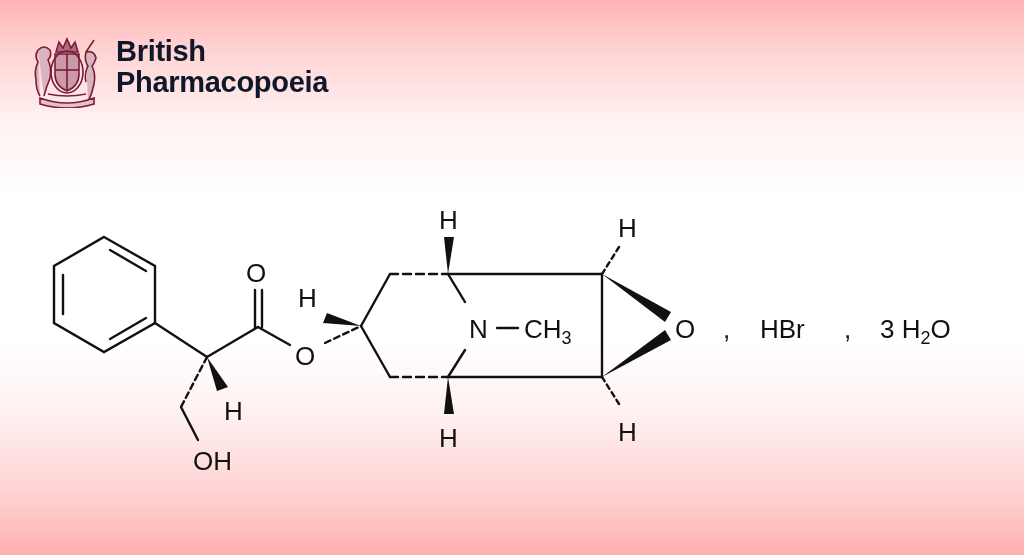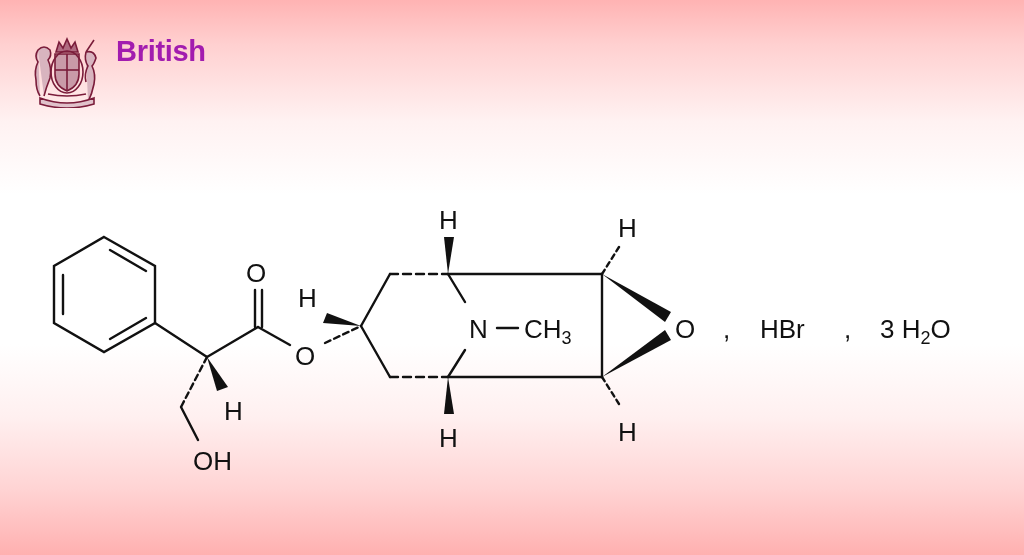--- a/index.html
+++ b/index.html
@@ -6,21 +6,21 @@
     body {
       width: 1024px; height: 555px; overflow: hidden; position: relative;
       background: linear-gradient(to bottom,
         #ffb3b3 0%, #ffd0d0 8%, #fff2f2 22%, #ffffff 35%,
         #ffffff 62%, #fff0f0 75%, #ffd4d4 88%, #ffb0b0 100%);
       font-family: "Liberation Sans", sans-serif;
     }
     .logo { position: absolute; left: 28px; top: 36px; display: flex; align-items: flex-start; }
     .crest { width: 78px; height: 72px; }
     .brand {
-      margin-left: 10px; color: #a21caf; font-weight: bold;
+      margin-left: 10px; color: #0f172a; font-weight: bold;
       font-size: 29px; line-height: 31px; letter-spacing: -0.3px;
     }
     .brand div { white-space: nowrap; }
     svg.molecule { position: absolute; left: 0; top: 0; }
     .atom { font-family: "Liberation Sans", sans-serif; font-size: 26px; fill: #111; }
     .sub { font-size: 18px; }
   </style>
 </head>
 <body>
 
@@ -39,20 +39,21 @@
       <path d="M10 14 q6 -6 12 0 q2 6 -2 10 q4 8 2 18 q-4 10 -6 18 M10 14 q-4 6 0 12 q-4 8 -2 18 q0 10 4 16" fill="#d8b4bf"></path>
 
       <path d="M58 16 l8 -12 M58 16 q8 -2 10 6 q-2 6 -4 8 q4 8 2 18 q-2 10 -6 18 M58 16 q-2 8 2 14 q-4 8 -2 16" fill="#d8b4bf"></path>
 
       <path d="M12 62 Q39 72 66 62 L66 68 Q39 76 12 68 Z" fill="#e0c2cb"></path>
       <path d="M20 58 Q39 62 58 58"></path>
     </g>
   </svg>
   <div class="brand">
     <div>British</div>
+    <div>Pharmacopoeia</div>
   </div>
 </div>
 
 <svg class="molecule" width="1024" height="555" viewBox="0 0 1024 555">
   <g stroke="#111" stroke-width="2.4" fill="none" stroke-linecap="round">
 
     <g>
       <polygon points="104,237 155,266 155,323 104,352 54,323 54,266"></polygon>
       <line x1="110" y1="250" x2="146" y2="271"></line>
       <line x1="146" y1="318" x2="110" y2="339"></line>

